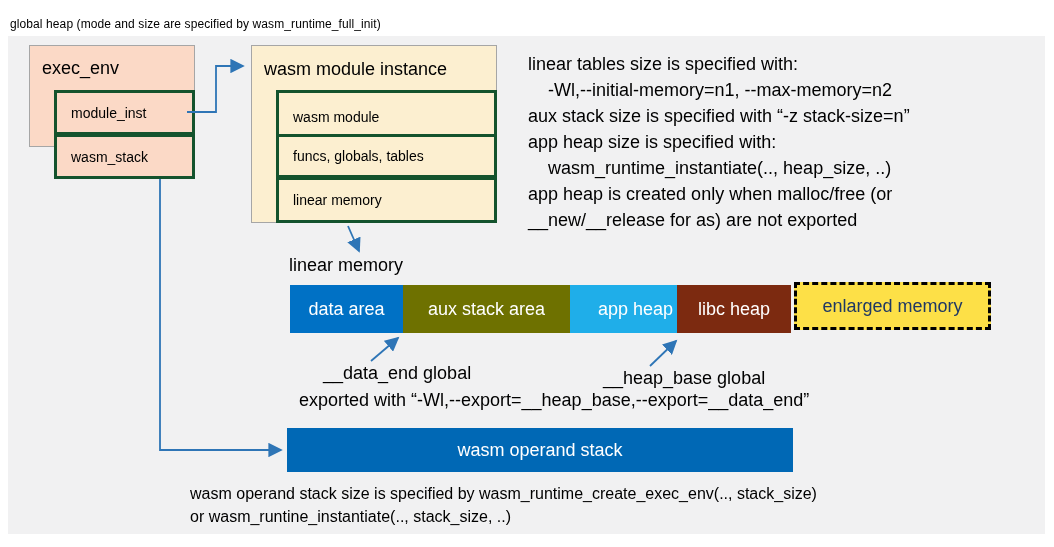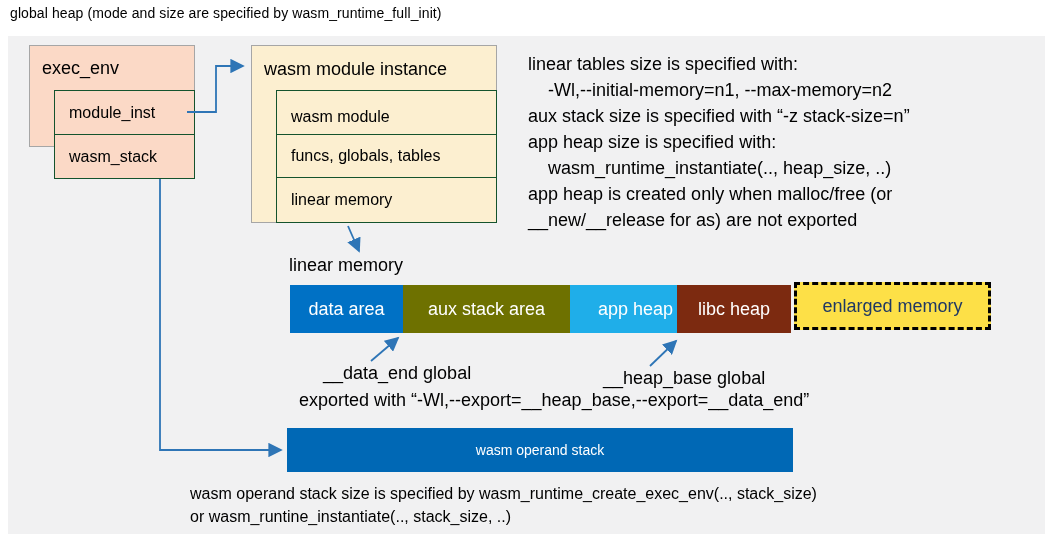--- a/index.html
+++ b/index.html
@@ -1,26 +1,26 @@
 <!DOCTYPE html>
 <html><head>
 <meta charset="utf-8">
 <style>
   html,body{margin:0;padding:0;background:#ffffff;}
   #stage{
     position:relative;width:1054px;height:547px;overflow:hidden;
     font-family:"Liberation Sans","DejaVu Sans",sans-serif;color:#000;background:#ffffff;
   }
-  #title{position:absolute;left:10px;top:5px;font-size:14px;letter-spacing:0.1px;}
+  #title{position:absolute;left:10px;top:17px;font-size:12px;letter-spacing:0.1px;}
   #panel{position:absolute;left:8px;top:36px;width:1037px;height:498px;}
 
   .outer-box{position:absolute;border:1px solid #A6A6A6;box-sizing:border-box;}
   .box-header{position:absolute;left:12px;font-size:18px;}
-  .inner-row{position:absolute;border:1px solid #14532d;box-sizing:border-box;
-             display:flex;align-items:center;padding-left:14px;font-size:16px;}
+  .inner-row{position:absolute;border:3px solid #14532d;box-sizing:border-box;
+             display:flex;align-items:center;padding-left:14px;font-size:14px;}
 
   
   #exec-env{left:29px;top:45px;width:166px;height:102px;}
   #exec-env .box-header{top:12px;}
   #exec-row-0{left:24px;top:44px;width:141px;height:45px;}
   #exec-row-1{left:24px;top:88px;width:141px;height:45px;}
 
   
   #module-instance{left:251px;top:45px;width:246px;height:178px;}
   #module-instance .box-header{top:13px;}
@@ -45,21 +45,21 @@
             display:flex;align-items:center;justify-content:center;font-size:18px;}
 
   
   .annot{position:absolute;font-size:18px;}
   #annot-data-end{left:323px;top:363px;}
   #annot-heap-base{left:603px;top:368px;}
   #annot-exported{left:299px;top:390px;}
 
   
   #operand-stack{position:absolute;left:287px;top:428px;width:506px;height:44px;
-                 display:flex;align-items:center;justify-content:center;color:#fff;font-size:14px;text-align:right;}
+                 display:flex;align-items:center;justify-content:center;color:#fff;font-size:18px;text-align:right;}
 
   
   #footer{position:absolute;left:190px;top:482px;font-size:16px;line-height:23px;}
 
   #connectors{position:absolute;left:0;top:0;pointer-events:none;}
 </style>
 </head>
 <body>
 
 <div id="stage">

